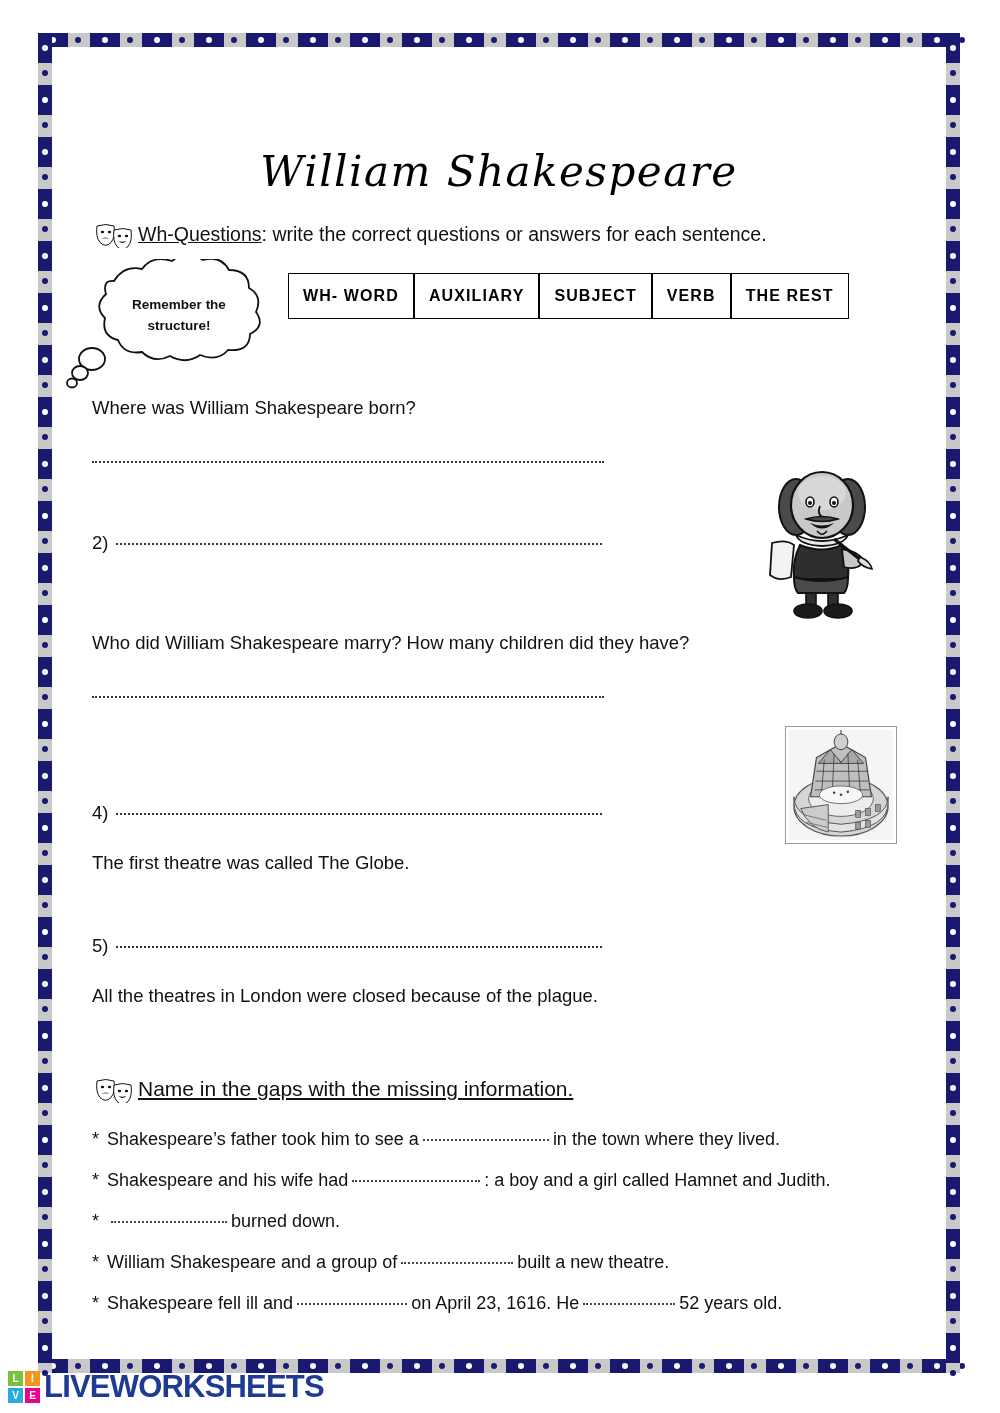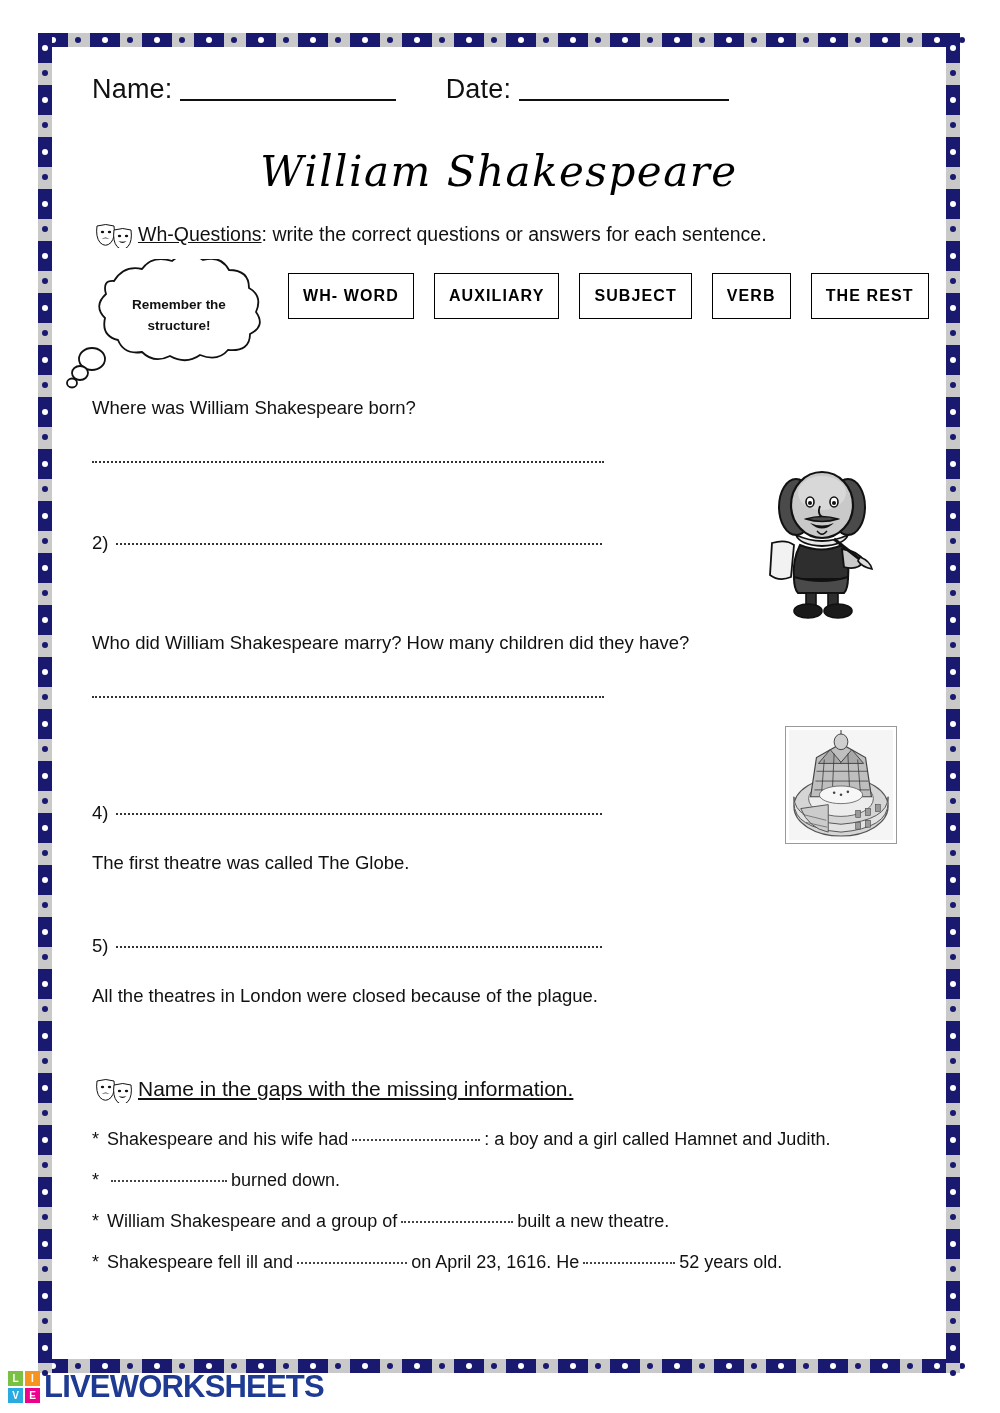--- a/index.html
+++ b/index.html
@@ -137,21 +137,21 @@
     font-weight: bold;
     color: #111;
     line-height: 1.55;
   }
 
   
   .struct-row {
     position: absolute;
     left: 236px; top: 226px;
     display: flex;
-    gap: 20px;
+    gap: 0;
     align-items: stretch;
   }
   .struct-box {
     border: 1.6px solid #000;
     height: 46px;
     display: flex;
     align-items: center;
     justify-content: center;
     padding: 0 14px;
     font-size: 16px;
@@ -618,27 +618,20 @@
         <div class="ndot" style="top: 1285px;"></div>
         <div class="seg" style="top: 1300px;">
           <span class="wdot"></span>
         </div>
         <div class="ndot" style="top: 1337px;"></div>
       </div>
   </div>
 
   <div class="sheet">
 
-    <div class="name-date">
-      <span class="nd-label">Name:</span>
-      <span class="nd-rule rule-name"></span>
-      <span class="nd-gap"></span>
-      <span class="nd-label">Date:</span>
-      <span class="nd-rule rule-date"></span>
-    </div>
 
     <div class="title">William Shakespeare</div>
 
     <div class="instruction instr-1">
       <span class="masks">
         <svg viewBox="0 0 84 52" width="42" height="26" aria-hidden="true">
           <g fill="#ffffff" stroke="#111" stroke-width="2">
             <path d="M6 8 q18 -6 34 0 q3 22 -6 33 q-11 11 -22 0 q-9 -11 -6 -33 Z"></path>
           </g>
           <g fill="#111">
@@ -753,20 +746,23 @@
             <ellipse cx="51" cy="28" rx="3.4" ry="2.4"></ellipse>
             <ellipse cx="65" cy="28" rx="3.4" ry="2.4"></ellipse>
             <path d="M49 38 q8 8 16 0 q-8 3 -16 0 Z"></path>
           </g>
         </svg>
       </span><span class="instr-bold">Name in the gaps with the missing information.</span>
     </div>
 
     <div class="gaplist">
 
+      <div class="gapitem">
+        <span class="star">*</span><span>Shakespeare’s father took him to see a</span><span class="blank blank-a"></span><span>in the town where they lived.</span>
+      </div>
 
       <div class="gapitem">
         <span class="star">*</span><span>Shakespeare and his wife had</span><span class="blank blank-b"></span><span>: a boy and a girl called Hamnet and Judith.</span>
       </div>
 
       <div class="gapitem">
         <span class="star">*</span><span class="blank blank-d"></span><span>burned down.</span>
       </div>
 
       <div class="gapitem">

